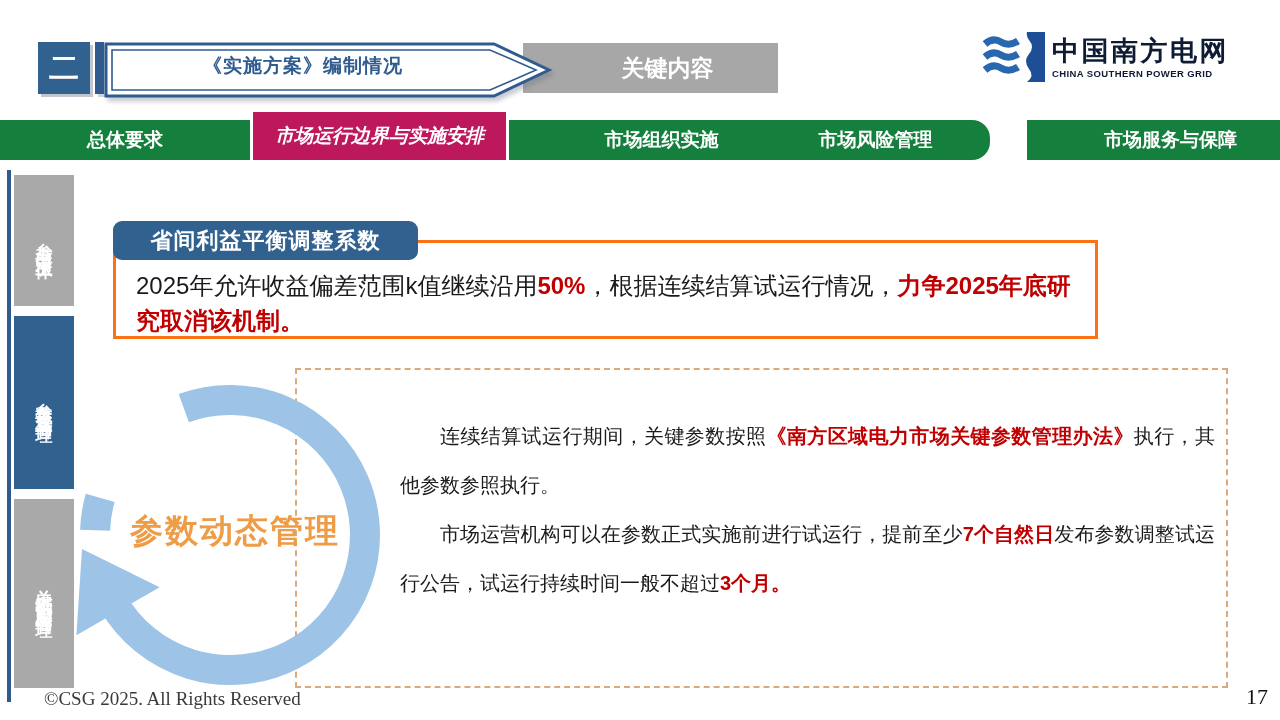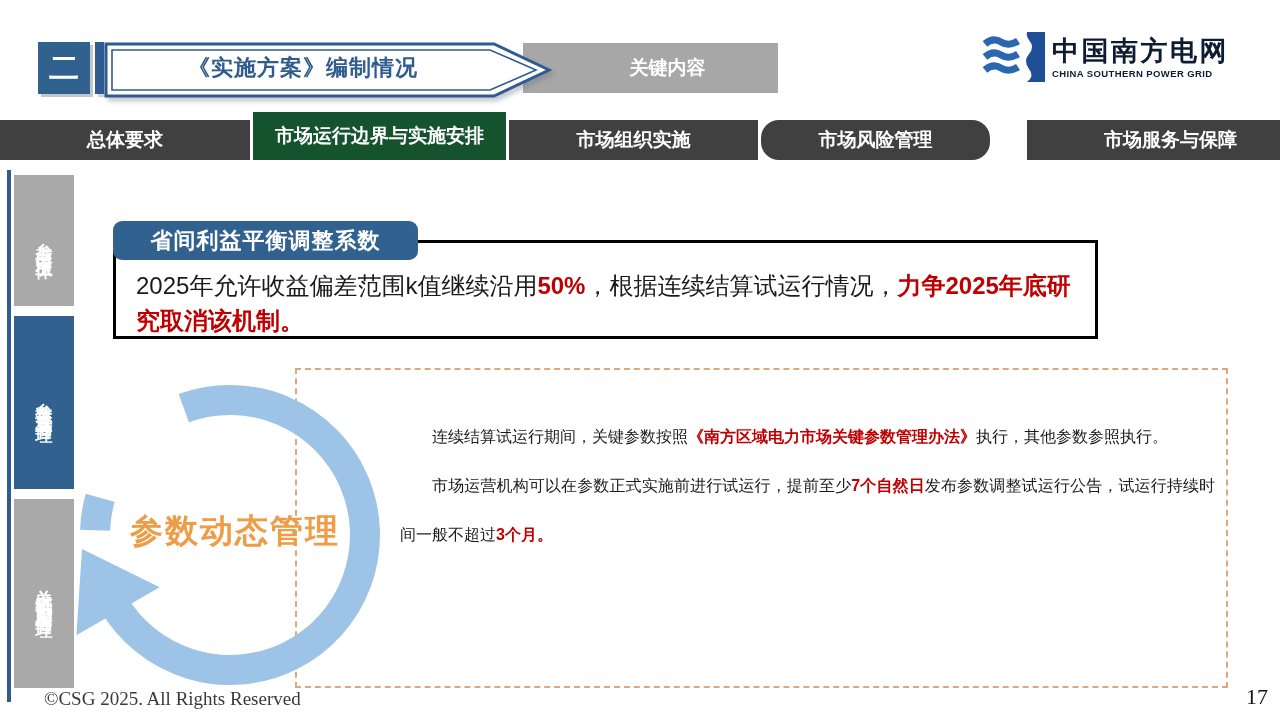--- a/index.html
+++ b/index.html
@@ -11,76 +11,76 @@
   .section-num {
     position:absolute; left:38px; top:42px; width:52px; height:52px;
     background:#31618F; color:#fff; font-size:30px; font-weight:bold;
     display:flex; align-items:center; justify-content:center;
     box-shadow:3px 3px 0 rgba(120,130,145,.45);
   }
   .title-accent { position:absolute; left:95px; top:42px; width:9px; height:52px;
     background:#2F5B8F; box-shadow:3px 3px 0 rgba(120,130,145,.35); }
   .tag-rect {
     position:absolute; left:523px; top:43px; width:255px; height:50px;
-    background:#A7A7A7; color:#fff; font-size:19px; font-weight:bold;
+    background:#A7A7A7; color:#fff; font-size:23px; font-weight:bold;
     display:flex; align-items:center; justify-content:center; padding-left:34px; box-sizing:border-box;
   }
   .title-arrow-svg { position:absolute; left:104px; top:38px; width:452px; height:60px;
     filter:drop-shadow(3px 4px 2px rgba(100,110,125,.35)); }
   .main-title {
     position:absolute; left:110px; top:53px; width:386px; text-align:center;
-    font-size:22px; font-weight:bold; color:#2F5B8F; letter-spacing:1px;
+    font-size:19px; font-weight:bold; color:#2F5B8F; letter-spacing:1px;
   }
   
   .logo { position:absolute; left:980px; top:28px; display:flex; align-items:center; }
   .logo-text { margin-left:0; }
   .logo-cn { font-size:27px; font-weight:bold; color:#0D1B33; letter-spacing:2.5px; line-height:30px; }
   .logo-en { font-size:9.5px; font-weight:bold; color:#0D1B33; letter-spacing:0.4px; margin-top:2px; }
   
   .nav { position:absolute; left:0; top:120px; width:1280px; height:40px; }
   .nav-tab {
-    position:absolute; top:0; height:40px; background:#404040; color:#fff;
+    position:absolute; top:0; height:40px; background:#15803d; color:#fff;
     font-size:19px; font-weight:bold; display:flex; align-items:center; justify-content:center;
     cursor:default;
   }
-  .nav-tab.active { top:-8px; height:48px; background:#14532d; }
+  .nav-tab.active { top:-8px; height:48px; background:#be185d;font-style:italic; }
   
   .side-line { position:absolute; left:7px; top:170px; width:4px; height:532px; background:#2F5B8F; }
   .side-item {
     position:absolute; left:14px; width:60px; background:#A9A9A9; color:#fff;
     font-size:17px; font-weight:bold;
     writing-mode:vertical-lr; text-orientation:upright; letter-spacing:4px;
     display:flex; align-items:center; justify-content:center;
   }
   .side-item.active { background:#31618F; }
   
   .badge {
     position:absolute; left:113px; top:221px; width:305px; height:39px;
     background:#31618F; border-radius:9px; color:#fff; font-size:22px; font-weight:bold;
     display:flex; align-items:center; justify-content:center; z-index:3; letter-spacing:1px;font-family:Liberation Mono, monospace;
   }
   .kbox {
     position:absolute; left:113px; top:240px; width:985px; height:99px; box-sizing:border-box;
-    border:3px solid #000000; background:#fff; z-index:2;
+    border:3px solid #f97316; background:#fff; z-index:2;
     padding:25px 16px 0 20px; font-size:24px; line-height:35px; color:#1a1a1a;
   }
   .em { color:#C00000; font-weight:bold; }
   .dashed-box {
     position:absolute; left:295px; top:368px; width:933px; height:320px; box-sizing:border-box;
     border:2px dashed #DCA97E; z-index:1;
   }
   .cycle-svg { position:absolute; left:55px; top:375px; width:330px; height:330px; z-index:2; }
   .cycle-label {
     position:absolute; left:120px; top:509px; width:230px; text-align:center; z-index:3;
     font-family:"Liberation Serif", serif; font-size:33px; font-weight:bold;
     color:#EE9C45; letter-spacing:2px;
   }
   .main-text {
     position:absolute; left:400px; top:412px; width:815px; z-index:2;
-    font-size:16px; line-height:49px; color:#1b1b1b; text-align:justify;
+    font-size:20px; line-height:49px; color:#1b1b1b; text-align:justify;
   }
   .para { text-indent:2em; margin:0; }
   
   .copyright { position:absolute; left:28px; top:688px; font-family:"Liberation Serif", serif;
     font-size:19px; color:#3a3a3a;margin-left:16px; }
   .page-num { position:absolute; right:12px; top:684px; font-family:"Liberation Serif", serif;
     font-size:22px; color:#111; }
 </style>
 </head>
 <body>
@@ -109,21 +109,21 @@
     </svg>
     <div class="logo-text">
       <div class="logo-cn">中国南方电网</div>
       <div class="logo-en">CHINA SOUTHERN POWER GRID</div>
     </div>
   </div>
 
   <div class="nav">
     <div class="nav-tab" style="left:0; width:250px;">总体要求</div>
     <div class="nav-tab active" style="left:253px; width:253px;">市场运行边界与实施安排</div>
-    <div class="nav-tab" style="left:509px; width:249px;">市场组织实施</div>
+    <div class="nav-tab" style="left:509px; width:249px;padding-left:28px;">市场组织实施</div>
     <div class="nav-tab" style="left:761px; width:229px;border-radius:18px;">市场风险管理</div>
     <div class="nav-tab" style="left:993px; width:287px;margin-left:34px;">市场服务与保障</div>
   </div>
 
   <div class="side-line"></div>
   <div class="side-item" style="top:175px; height:131px;">参与出清主体</div>
   <div class="side-item active" style="top:316px; height:173px;">参数设置与管理</div>
   <div class="side-item" style="top:499px; height:189px;">关键机制应用与管理</div>
 
   <div class="badge">省间利益平衡调整系数</div>

